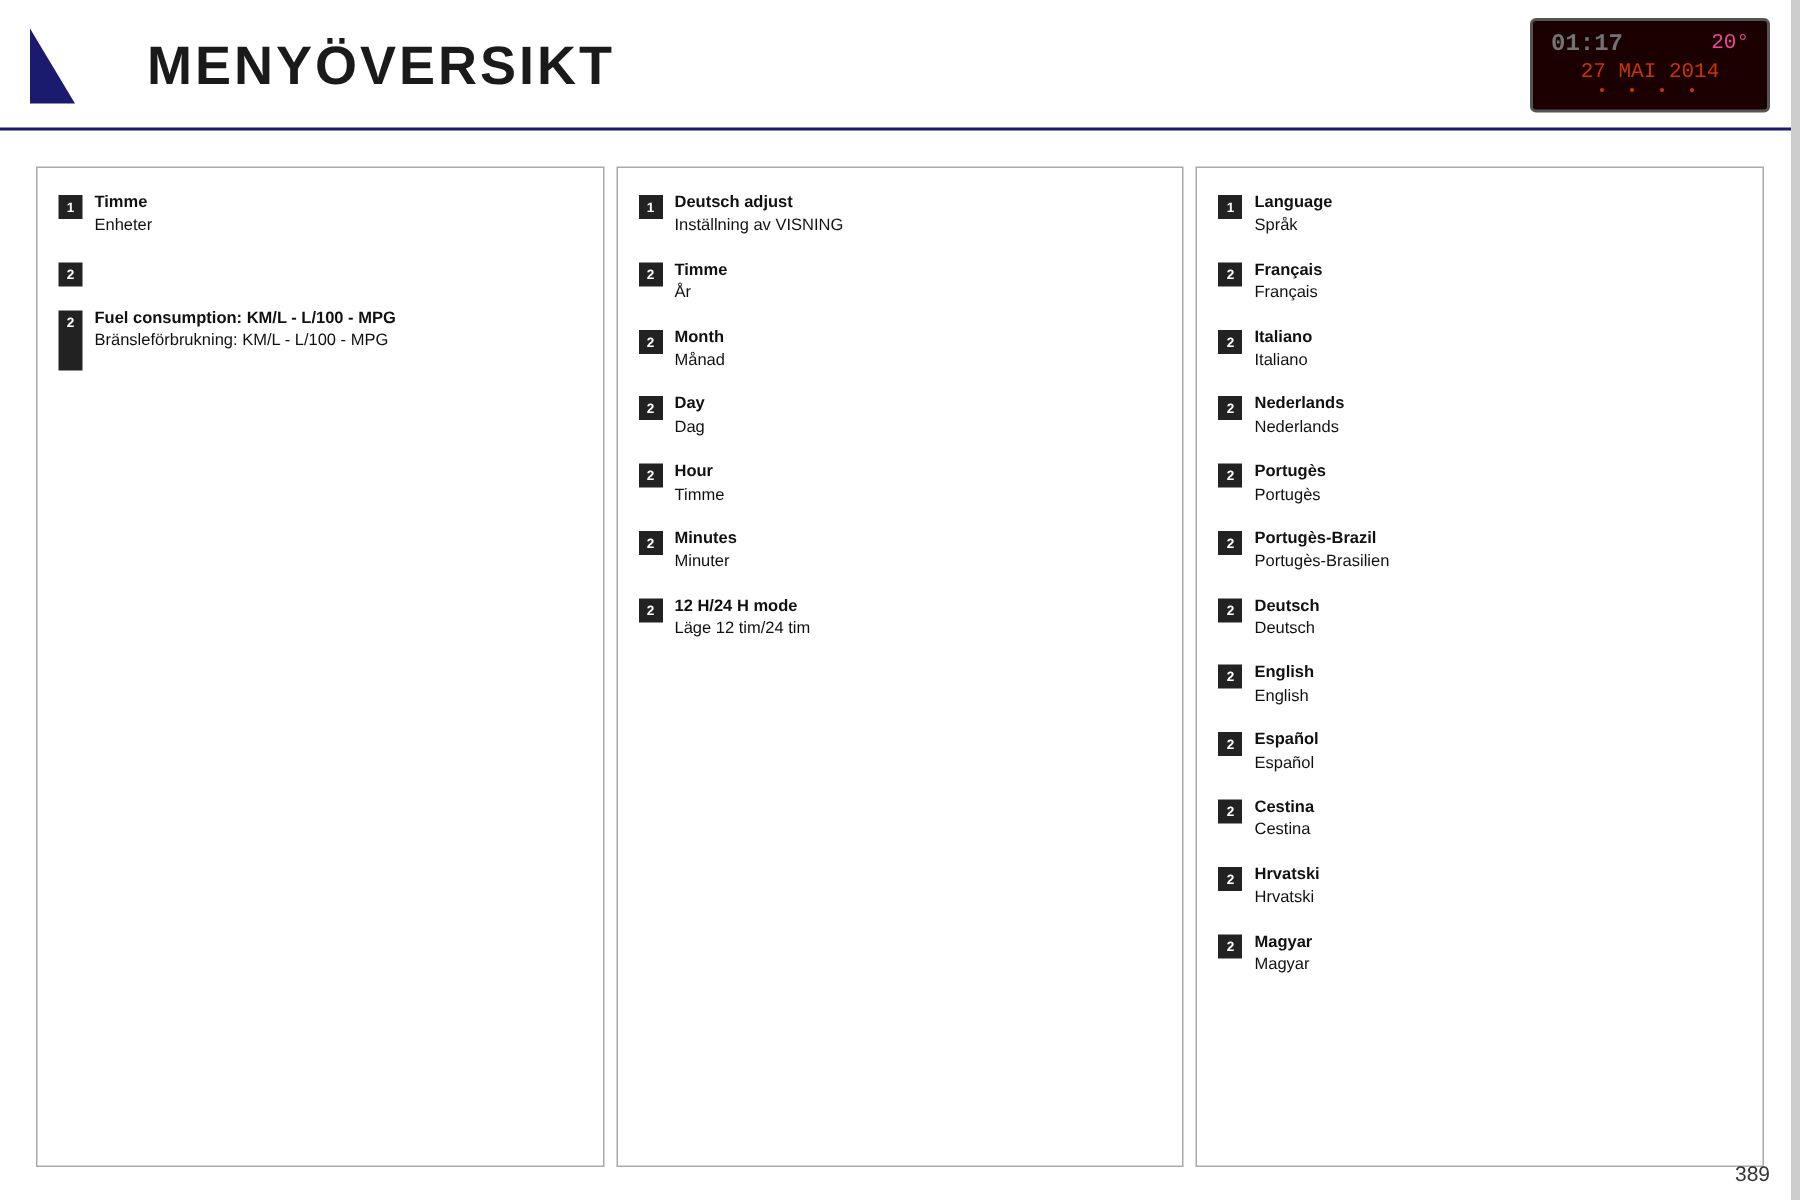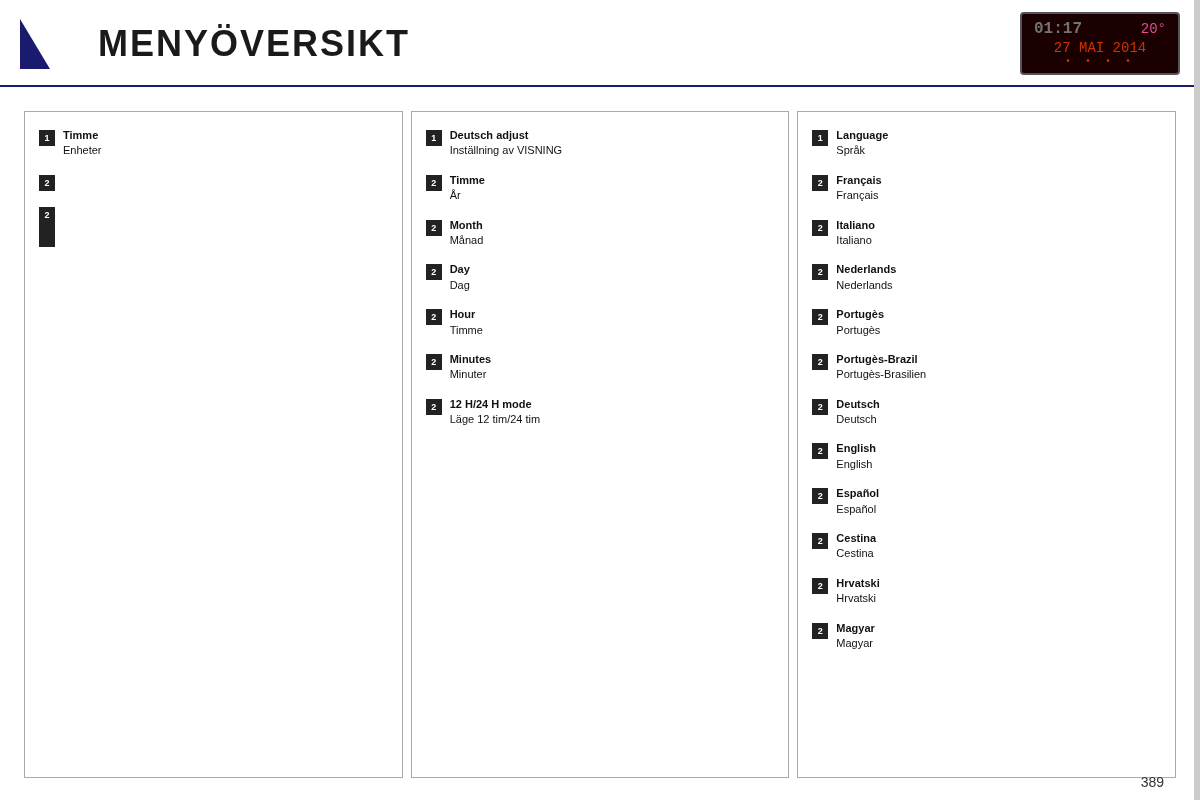--- a/index.html
+++ b/index.html
@@ -136,21 +136,21 @@
     .item-text .line2 {
       font-size: 11px;
       color: #111;
       line-height: 1.4;
     }
 
     
     .page-number {
       position: absolute;
       bottom: 10px;
-      right: 36px;
+      right: 20px;
       font-size: 14px;
       color: #333;
     }
 
     
     .right-border {
       position: absolute;
       right: 0;
       top: 0;
       bottom: 0;
@@ -184,20 +184,24 @@
         <div class="item-text">
           <span class="line1">Timme</span>
           <span class="line2">Enheter</span>
         </div>
       </div>
       <div class="menu-item">
         <div class="item-badge">2</div>
       </div>
       <div class="menu-item">
         <div class="item-badge tall">2</div>
+        <div class="item-text">
+          <span class="line1">Fuel consumption: KM/L - L/100 - MPG</span>
+          <span class="line2">Bränsleförbrukning: KM/L - L/100 - MPG</span>
+        </div>
       </div>
     </div>
 
   <div class="panel" id="panel2-el">
       <div class="menu-item">
         <div class="item-badge">1</div>
         <div class="item-text">
           <span class="line1">Deutsch adjust</span>
           <span class="line2">Inställning av VISNING</span>
         </div>

